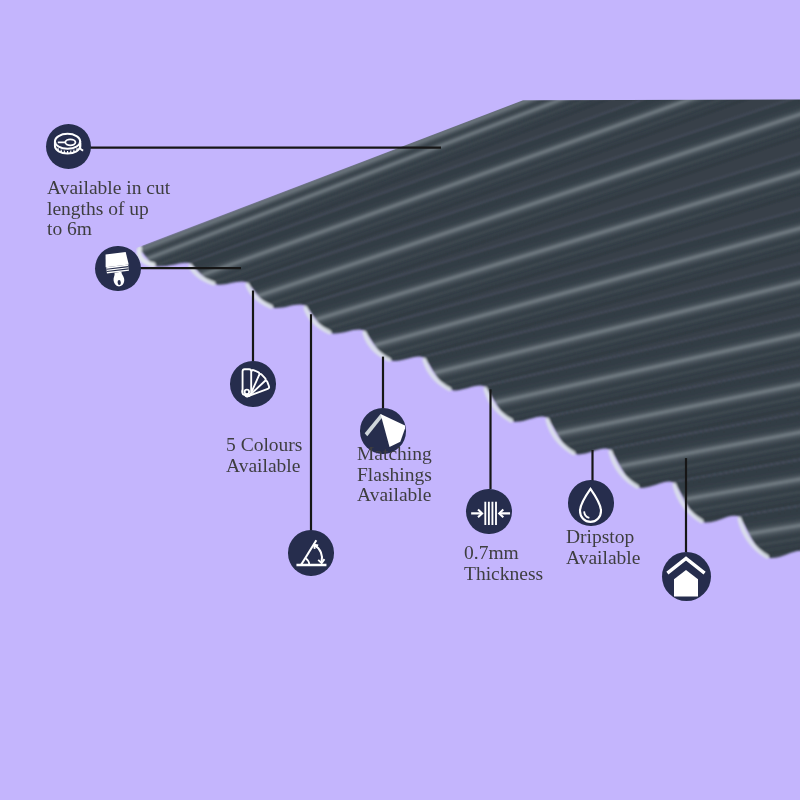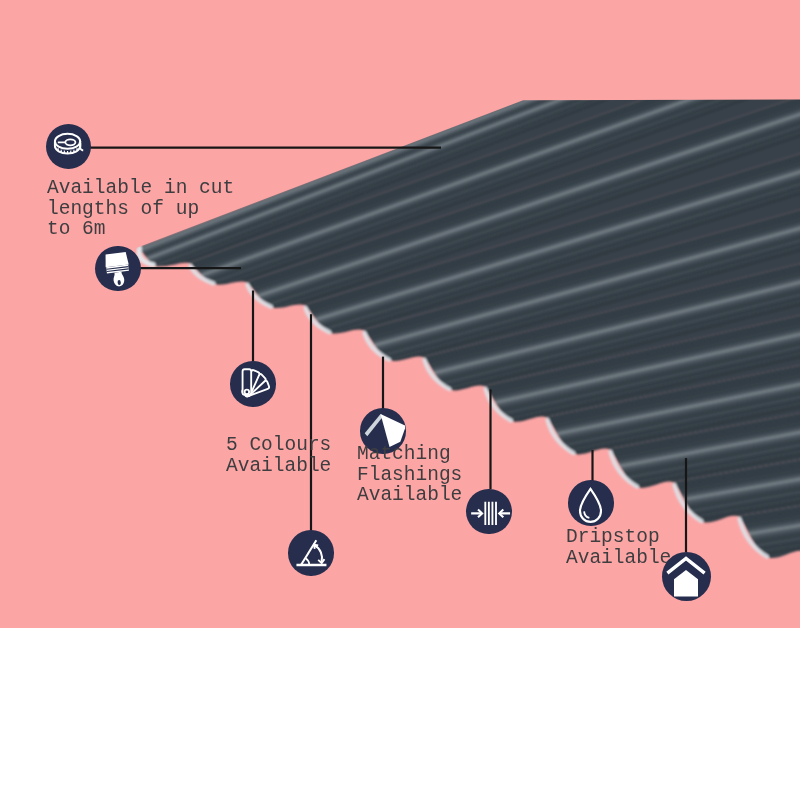--- a/index.html
+++ b/index.html
@@ -1,17 +1,17 @@
 <!DOCTYPE html>
 <html><head>
 <meta charset="utf-8">
 <style>
   html,body{margin:0;padding:0;background:#ffffff;}
-  .stage{position:relative;width:800px;height:628px;background:#fca5a5;overflow:hidden;
-         font-family:Liberation Mono, monospace;}
+  .stage{position:relative;width:800px;height:800px;background:#c4b5fd;overflow:hidden;
+         font-family:Liberation Serif, serif;}
   .stage svg.layer{position:absolute;left:0;top:0;}
   .badge{position:absolute;border-radius:50%;display:flex;align-items:center;justify-content:center;overflow:hidden;}
   .badge svg{display:block;}
   .label{position:absolute;white-space:pre-line;color:#3e3e40;font-size:19.5px;line-height:20.6px;
          letter-spacing:0;font-weight:500;}
 </style>
 </head>
 <body>
 
 <div class="stage">
@@ -313,20 +313,22 @@
         <line x1="32.0" y1="13.5" x2="32.0" y2="38.5"></line>
       </g>
       <g stroke-width="2.2">
         <line x1="5.5" y1="26" x2="16.5" y2="26"></line>
         <path d="M12.8 21.8 L17.2 26 L12.8 30.2"></path>
         <line x1="47" y1="26" x2="36" y2="26"></line>
         <path d="M39.8 21.8 L35.4 26 L39.8 30.2"></path>
       </g>
     </svg>
   </div>
+  <div class="label" style="left:464px;top:543px;">0.7mm
+Thickness</div>
 
   <div class="badge" style="left:568.2px;top:480.2px;width:45.5px;height:45.5px;background:#262d4d;">
     <svg width="45" height="45" viewBox="0 0 48 48" fill="none" stroke="#ffffff">
       <path d="M24 9.5 C24 9.5 12.8 25.5 12.8 33 A11.2 11.6 0 0 0 35.2 33 C35.2 25.5 24 9.5 24 9.5 Z" stroke-width="2.3"></path>
       <path d="M17.2 33.5 a7 7.4 0 0 0 5.6 6.9" stroke-width="1.9"></path>
     </svg>
   </div>
   <div class="label" style="left:566px;top:527px;">Dripstop
 Available</div>
 

